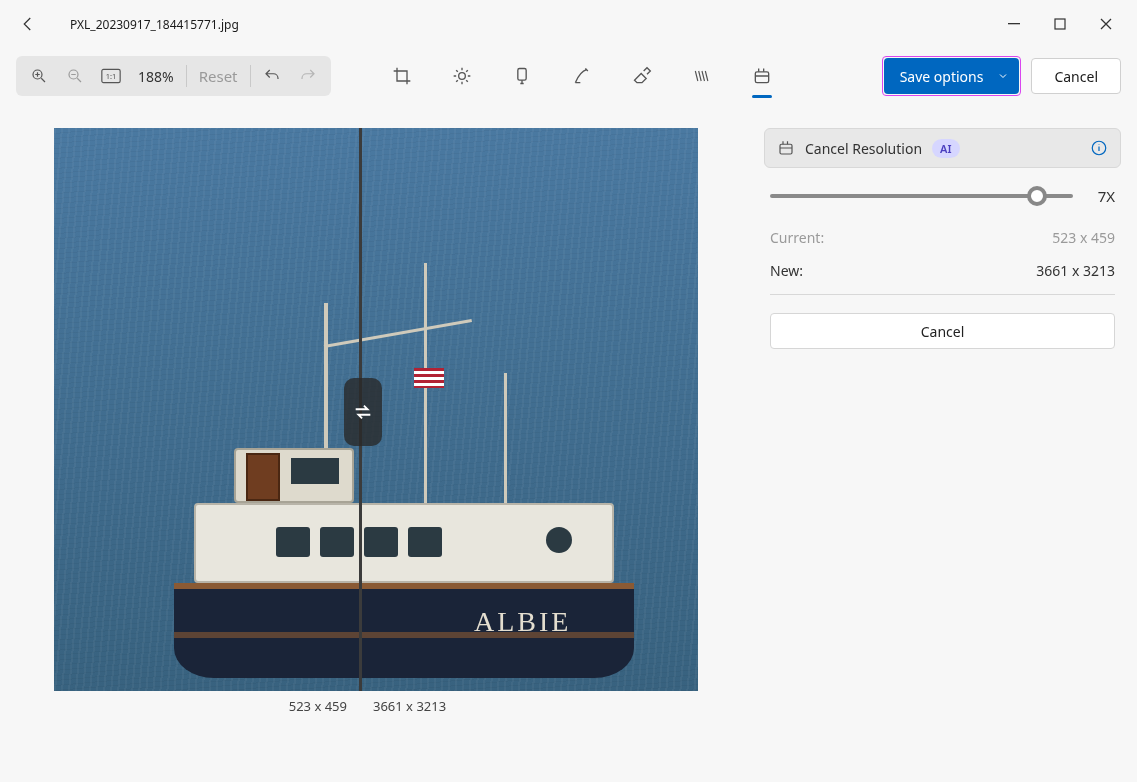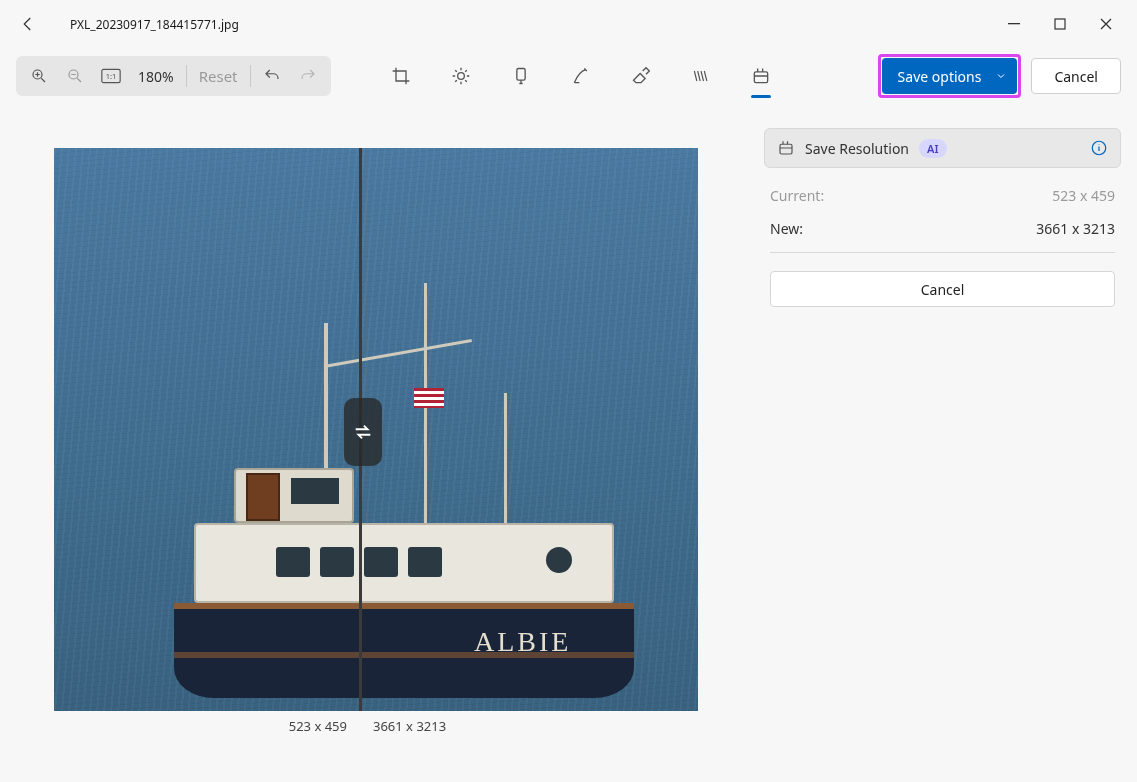--- a/index.html
+++ b/index.html
@@ -53,37 +53,36 @@
 .center-tools .tbtn.active::after {
   content:""; position:absolute; bottom:-6px; left:6px; right:6px; height:3px; background:#0067c0; border-radius:2px;
 }
 .right-actions { display:flex; gap:10px; align-items:center; margin-left:auto;}
 .save-btn {
   background:#0067c0; color:#fff; border:none; height:36px;
   border-radius:4px; padding:0 36px 0 16px; font-size:14px; position:relative; cursor:pointer;
   display:flex; align-items:center;
 }
 .save-btn .chev { position:absolute; right:10px; top:50%; transform:translateY(-50%);}
-.highlight-box { border:3px solid #d946ef; border-radius:4px; padding:1px; display:inline-flex;}
+.highlight-box { border:1px solid #d946ef; border-radius:4px; padding:1px; display:inline-flex;}
 .cancel-outer {
   background:#fff; border:1px solid #d0d0d0; height:36px; border-radius:4px;
   padding:0 22px; font-size:14px; color:#1a1a1a; cursor:pointer; display:flex; align-items:center;
 }
 .content-row {
   display:flex;
   padding: 24px 16px 0 36px;
   gap:28px;
   height: calc(100% - 104px);
 }
 .canvas-col { flex:0 0 700px; display:flex; flex-direction:column; }
 .canvas-wrap {
   width:644px; height:563px; position:relative; margin-left:18px;
   background:#4b7a9b;
   overflow:hidden;
-  margin-top:20px;
 }
 .water {
   position:absolute; inset:0;
   background:
     linear-gradient(180deg, #4a79a1 0%, #38627f 100%);
 }
 .water::before {
   content:""; position:absolute; inset:0;
   background:
     repeating-linear-gradient(95deg, rgba(255,255,255,0.06) 0 2px, transparent 2px 7px),
@@ -197,21 +196,21 @@
           <circle cx="10" cy="10" r="6"></circle>
           <path d="M15 15l5 5M7 10h6"></path>
         </svg>
     </div>
     <div class="ibtn">
       <svg width="20" height="16" viewBox="0 0 24 18" fill="none" stroke="#555" stroke-width="1.4">
           <rect x="1" y="1" width="22" height="16" rx="2"></rect>
           <text x="12" y="13" font-size="9" text-anchor="middle" fill="#555" stroke="none">1:1</text>
         </svg>
     </div>
-    <div class="zoomv">180%</div>
+    <div class="zoomv">188%</div>
     <div class="divider"></div>
     <div class="reset">Reset</div>
     <div class="divider"></div>
     <div class="ibtn">
       <svg width="18" height="18" viewBox="0 0 24 24" fill="none" stroke="#555" stroke-width="1.6">
           <path d="M9 14l-5-5 5-5M4 9h10a6 6 0 016 6v1"></path>
         </svg>
     </div>
     <div class="ibtn">
       <svg width="18" height="18" viewBox="0 0 24 24" fill="none" stroke="#b5b5b5" stroke-width="1.6">
@@ -316,30 +315,36 @@
   </div>
 
   <div class="side-panel">
     <div class="panel-header">
       <span>
         <svg width="18" height="18" viewBox="0 0 24 24" fill="none" stroke="#555" stroke-width="1.6">
             <rect x="4" y="7" width="16" height="13" rx="2"></rect>
             <path d="M8 3v4M14 3v4M4 12h16"></path>
           </svg>
       </span>
-      <span class="title">Save Resolution</span>
+      <span class="title">Cancel Resolution</span>
       <span class="ai-badge">AI</span>
       <span class="info">
         <svg width="18" height="18" viewBox="0 0 24 24" fill="none" stroke="#0067c0" stroke-width="1.6">
             <circle cx="12" cy="12" r="9"></circle>
             <path d="M12 10v6M12 7v.5"></path>
           </svg>
       </span>
     </div>
     <div class="panel-body">
+      <div class="slider-row">
+        <div class="slider-track">
+          <div class="slider-thumb"></div>
+        </div>
+        <div class="slider-val">7X</div>
+      </div>
       <div class="dim-kv">
         <span class="k muted">Current:</span>
         <span class="v muted">523 x 459</span>
       </div>
       <div class="dim-kv">
         <span class="k">New:</span>
         <span class="v">3661 x 3213</span>
       </div>
       <div class="hr"></div>
       <div class="btn-row">

